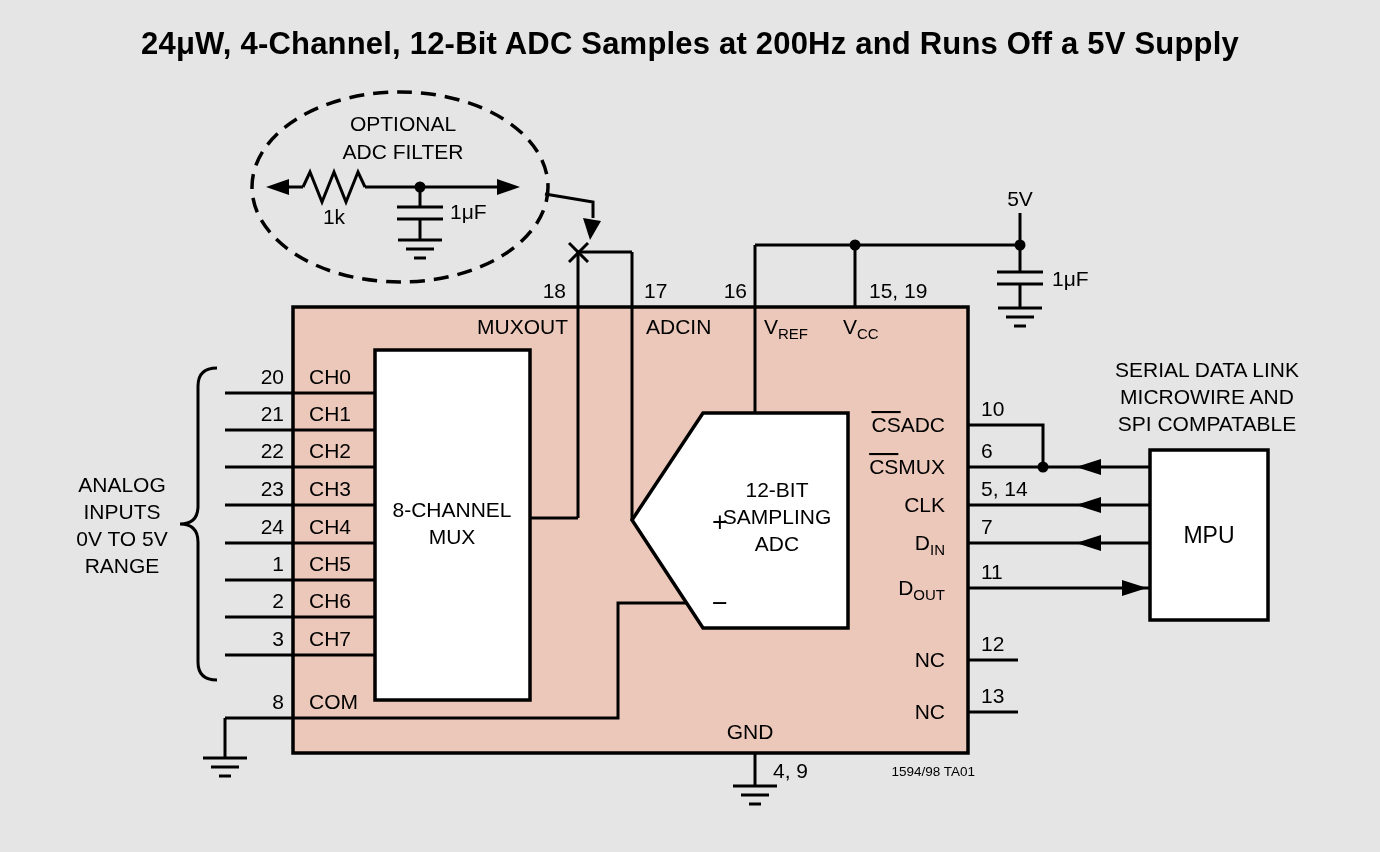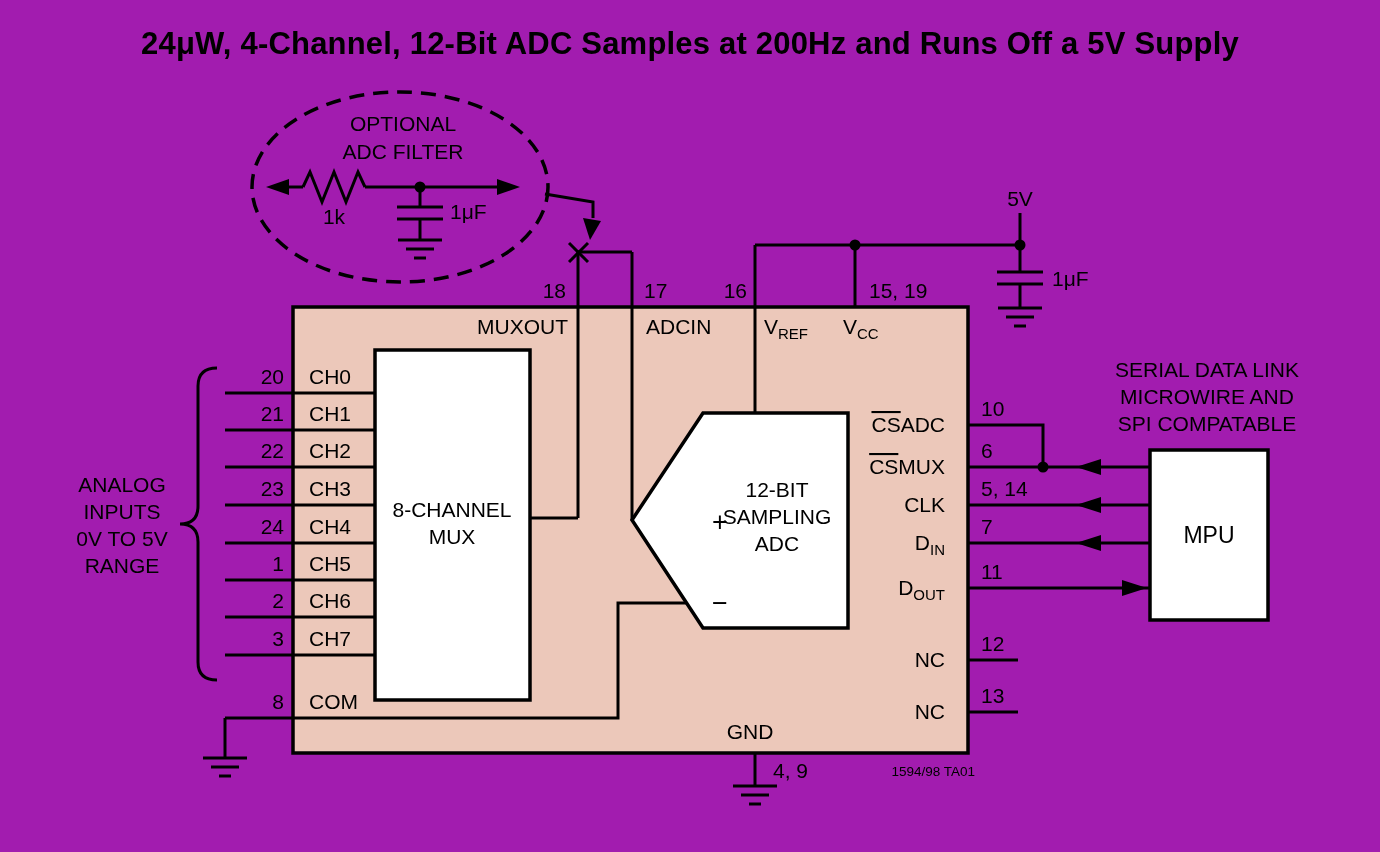--- a/index.html
+++ b/index.html
@@ -1,18 +1,18 @@
 <!DOCTYPE html>
 <html><head>
 <meta charset="utf-8">
 <style>
   * { margin:0; padding:0; box-sizing:border-box; }
   html,body { background:#ffffff; }
   body { font-family:"Liberation Sans", sans-serif; }
-  .stage { position:relative; width:1380px; height:852px; background:#a21caf; overflow:hidden;text-decoration:underline; }
+  .stage { position:relative; width:1380px; height:852px; background:#e5e5e5; overflow:hidden;text-decoration:underline; }
   .title { position:absolute; top:26px; left:0; width:100%; text-align:center;
            font-size:31px; font-weight:bold; color:#000; letter-spacing:0.2px; }
   svg.schematic { position:absolute; left:0; top:0; }
   svg text { font-family:"Liberation Sans", sans-serif; font-size:21px; fill:#000; }
   .sub   { font-size:15px; }
   .small { font-size:13.5px; }
   .big   { font-size:27px; }
   .mpu-t { font-size:23px; }
   .bar   { text-decoration: overline; }
   .wire  { stroke:#000; stroke-width:3; fill:none; stroke-linecap:butt; }

